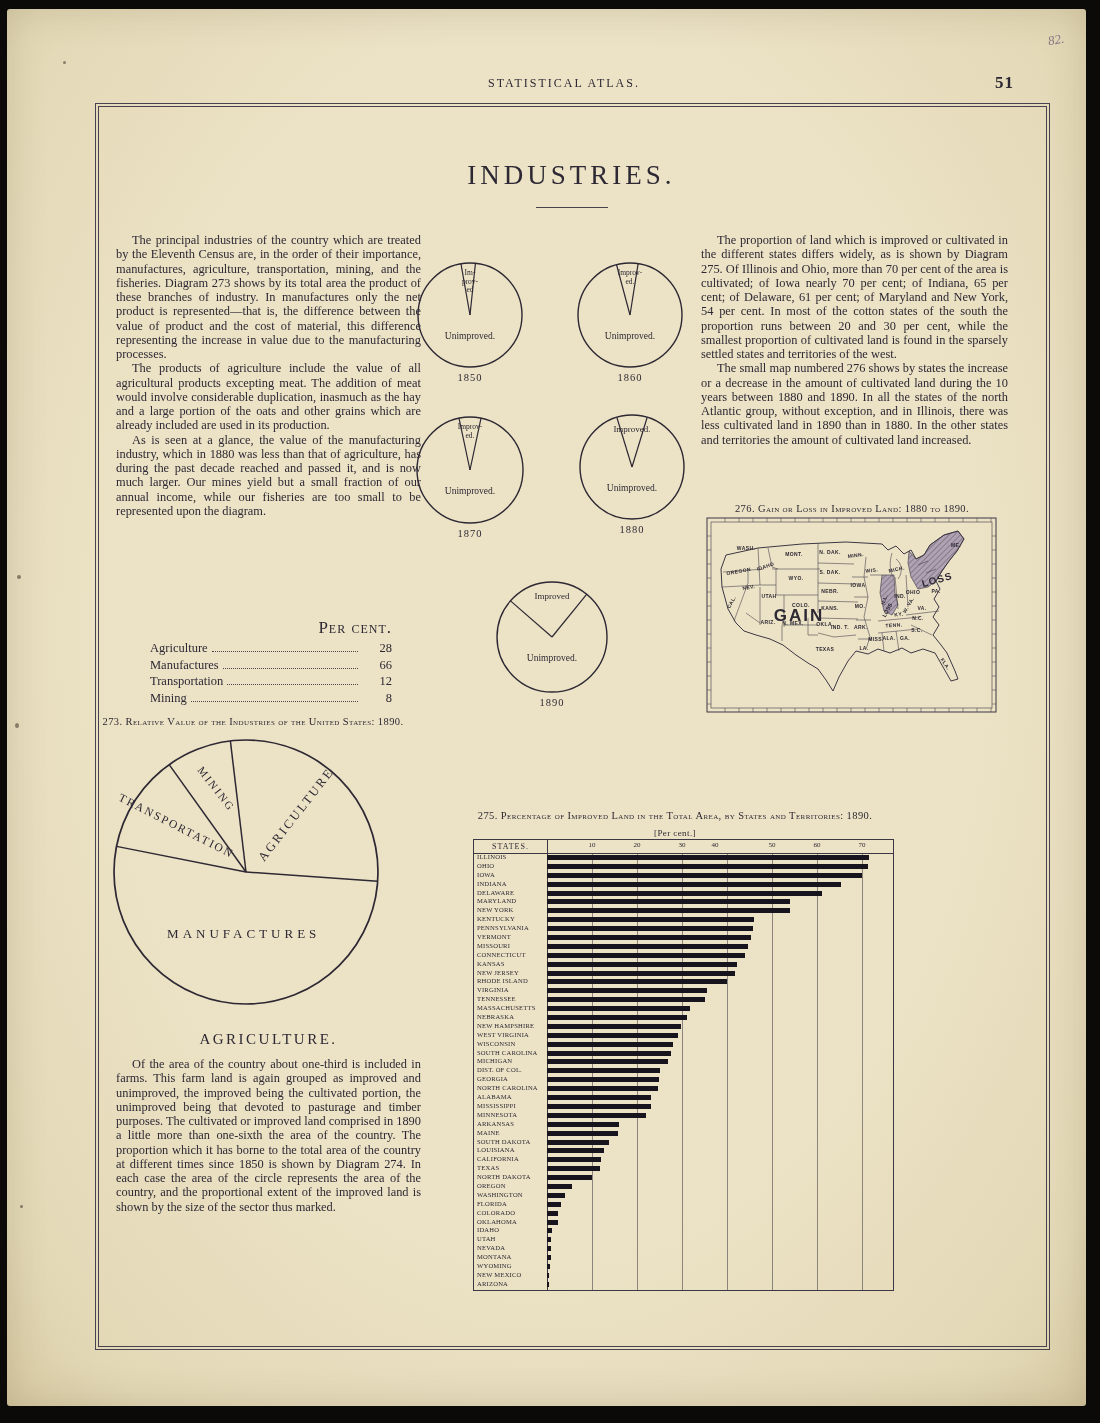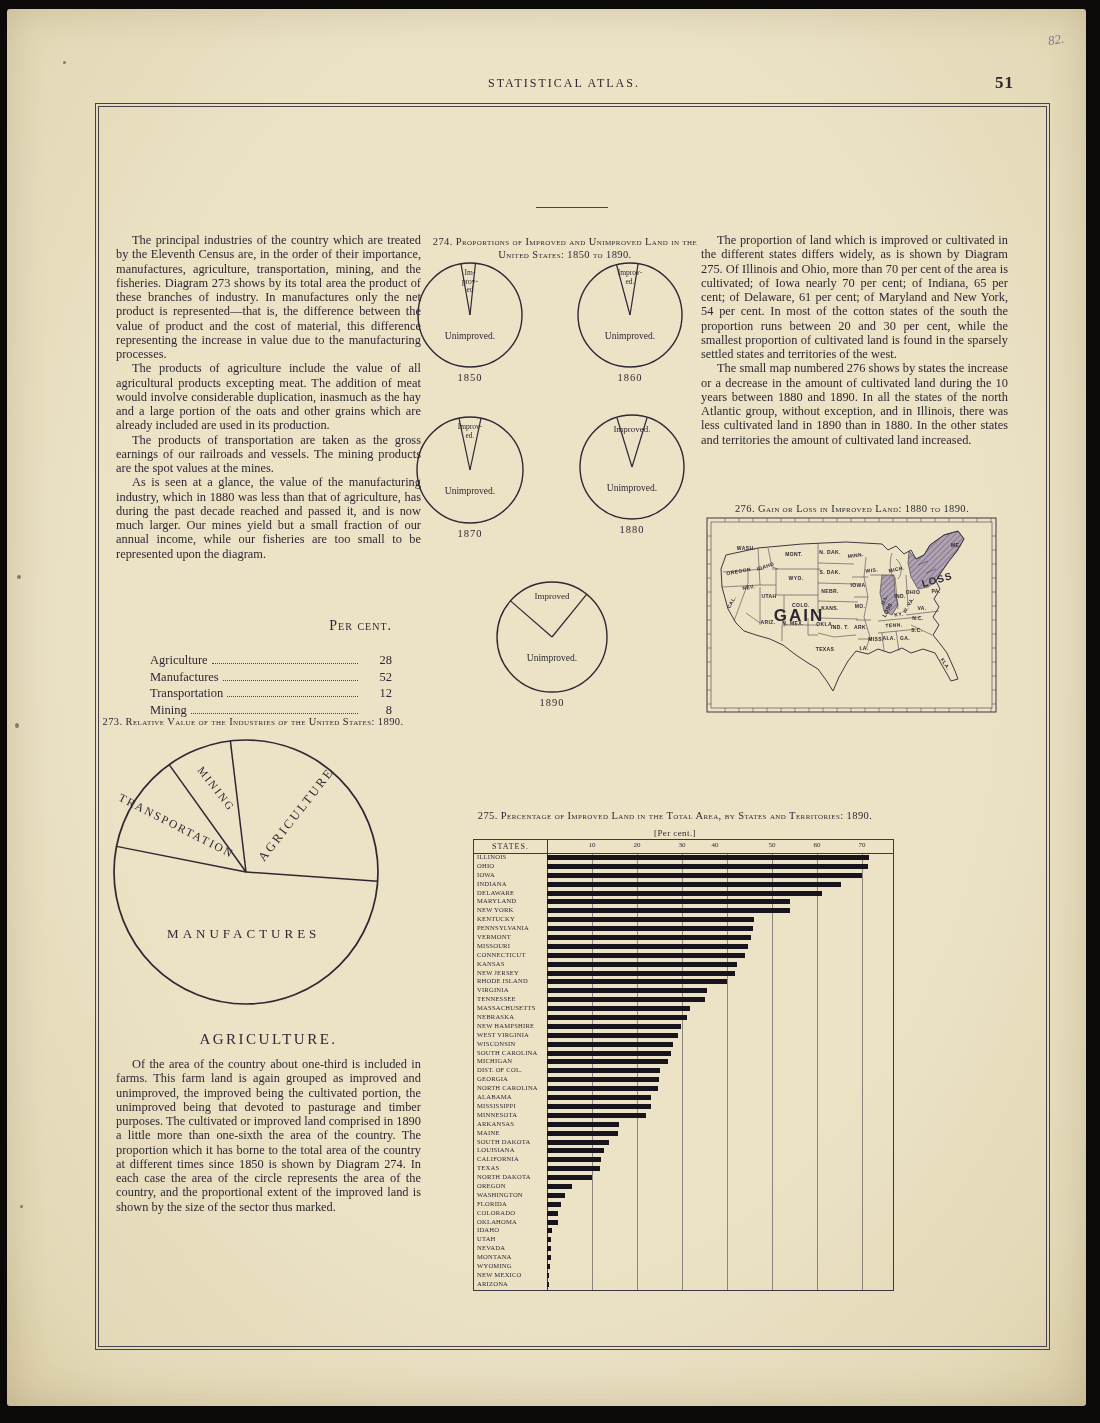--- a/index.html
+++ b/index.html
@@ -23,22 +23,22 @@
               font-size:27px;letter-spacing:4px;font-weight:normal;margin:0;}
   .title-rule{position:absolute;left:536px;top:207px;width:72px;border-top:1px solid #474150;}
 
   .col{position:absolute;font-size:12.4px;line-height:14.25px;text-align:justify;}
   .col p{margin:0;text-indent:16px;}
   #col-left{left:116px;top:233px;width:305px;}
   #col-right{left:701px;top:233px;width:307px;}
   #col-agri{left:116px;top:1057px;width:305px;}
 
   .ptable{position:absolute;left:150px;top:618px;width:248px;font-size:12.5px;}
-  .ptable .pct-hdr{text-align:right;font-variant:small-caps;font-size:14px;letter-spacing:1px;
-                   padding-right:6px;margin-bottom:18px;}
+  .ptable .pct-hdr{text-align:right;font-variant:small-caps;font-size:17px;letter-spacing:1px;
+                   padding-right:6px;margin-bottom:2px;}
   .prow{display:flex;align-items:baseline;line-height:16.5px;}
   .prow .lead{flex:1;border-bottom:1.5px dotted #4a4452;margin:0 4px 3px 4px;}
   .prow .val{width:30px;text-align:right;padding-right:6px;}
 
   .caption{position:absolute;text-align:center;font-variant:small-caps;font-size:10.5px;
            letter-spacing:.4px;line-height:12.5px;}
   #cap273{left:98px;top:716px;width:310px;}
   #cap274{left:418px;top:236px;width:294px;}
   #cap276{left:704px;top:503px;width:296px;}
   #cap275{left:468px;top:810px;width:414px;}
@@ -81,41 +81,41 @@
   <div class="hdr">
     <span class="atlas-title">STATISTICAL ATLAS.</span>
     <span class="page-num">51</span>
   </div>
   <span class="handwritten">82.</span>
 
   <div class="frame">
     <div class="frame-inner"></div>
   </div>
 
+  <h1 class="main-title">INDUSTRIES.</h1>
   <div class="title-rule"></div>
 
   <div class="col" id="col-left">
       <p>The principal industries of the country which are treated by the Eleventh Census are, in the order of their importance, manufactures, agriculture, transportation, mining, and the fisheries.  Diagram 273 shows by its total area the product of these branches of industry.  In manufactures only the net product is represented—that is, the difference between the value of product and the cost of material, this difference representing the increase in value due to the manufacturing processes.</p>
       <p>The products of agriculture include the value of all agricultural products excepting meat.  The addition of meat would involve considerable duplication, inasmuch as the hay and a large portion of the oats and other grains which are already included are used in its production.</p>
-      <p>The products of transportation are taken as the gross earnings of our railroads and vessels.  The mining products are the spot values at the mines.</p>
       <p>As is seen at a glance, the value of the manufacturing industry, which in 1880 was less than that of agriculture, has during the past decade reached and passed it, and is now much larger.  Our mines yield but a small fraction of our annual income, while our fisheries are too small to be represented upon the diagram.</p>
     </div>
 
   <div class="ptable">
     <div class="pct-hdr">Per cent.</div>
     <div id="industry-rows">
         <div class="prow">
           <div>Agriculture</div>
           <div class="lead"></div>
           <div class="val">28</div>
         </div>
         <div class="prow">
           <div>Manufactures</div>
           <div class="lead"></div>
-          <div class="val">52</div>
+          <div class="val">66</div>
         </div>
         <div class="prow">
           <div>Transportation</div>
           <div class="lead"></div>
           <div class="val">12</div>
         </div>
         <div class="prow">
           <div>Mining</div>
           <div class="lead"></div>
           <div class="val">8</div>
@@ -136,21 +136,20 @@
         <text text-anchor="middle" font-size="11.5" letter-spacing="2" transform="translate(79.71796727361235,98.16943369047988) rotate(27)">TRANSPORTATION</text>
         <text text-anchor="middle" font-size="13" letter-spacing="4" transform="translate(148.69663321763488,206.9597945832603) rotate(0)">MANUFACTURES</text>
       </svg>
   </div>
 
   <h2 class="agri-head">AGRICULTURE.</h2>
   <div class="col" id="col-agri">
       <p>Of the area of the country about one-third is included in farms.  This farm land is again grouped as improved and unimproved, the improved being the cultivated portion, the unimproved being that devoted to pasturage and timber purposes.  The cultivated or improved land comprised in 1890 a little more than one-sixth the area of the country.  The proportion which it has borne to the total area of the country at different times since 1850 is shown by Diagram 274.  In each case the area of the circle represents the area of the country, and the proportional extent of the improved land is shown by the size of the sector thus marked.</p>
     </div>
 
-  <div class="caption" id="cap274">274. Proportions of Improved and Unimproved Land in the United States: 1850 to 1890.</div>
   <div id="circ274-box">
     <svg id="circ274-svg" width="312" height="462" viewBox="0 0 312 462">
         <circle cx="68" cy="63" r="52" fill="none" stroke="#2d2833" stroke-width="1.4"></circle>
         <line x1="68" y1="63" x2="58.97029476131962" y2="11.78999684336518" stroke="#2d2833" stroke-width="1.2"></line>
         <line x1="68" y1="63" x2="73.43548008991797" y2="11.284861440849788" stroke="#2d2833" stroke-width="1.2"></line>
         <text x="68" y="23" text-anchor="middle" font-size="7.5">Im-</text>
         <text x="68" y="31.5" text-anchor="middle" font-size="7.5">prov-</text>
         <text x="68" y="40" text-anchor="middle" font-size="7.5">ed</text>
         <text x="68" y="87" text-anchor="middle" font-size="9.5">Unimproved.</text>
         <text x="68" y="129" text-anchor="middle" font-size="10.5" letter-spacing="1">1850</text>

